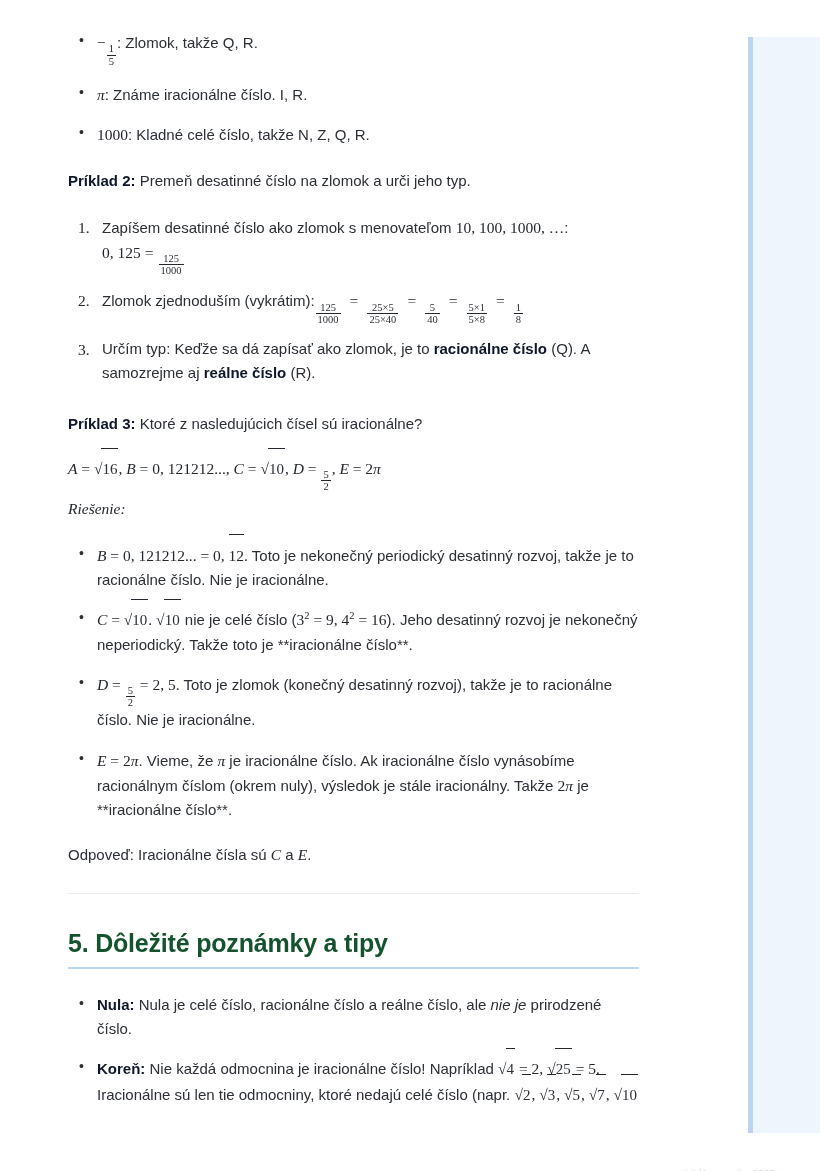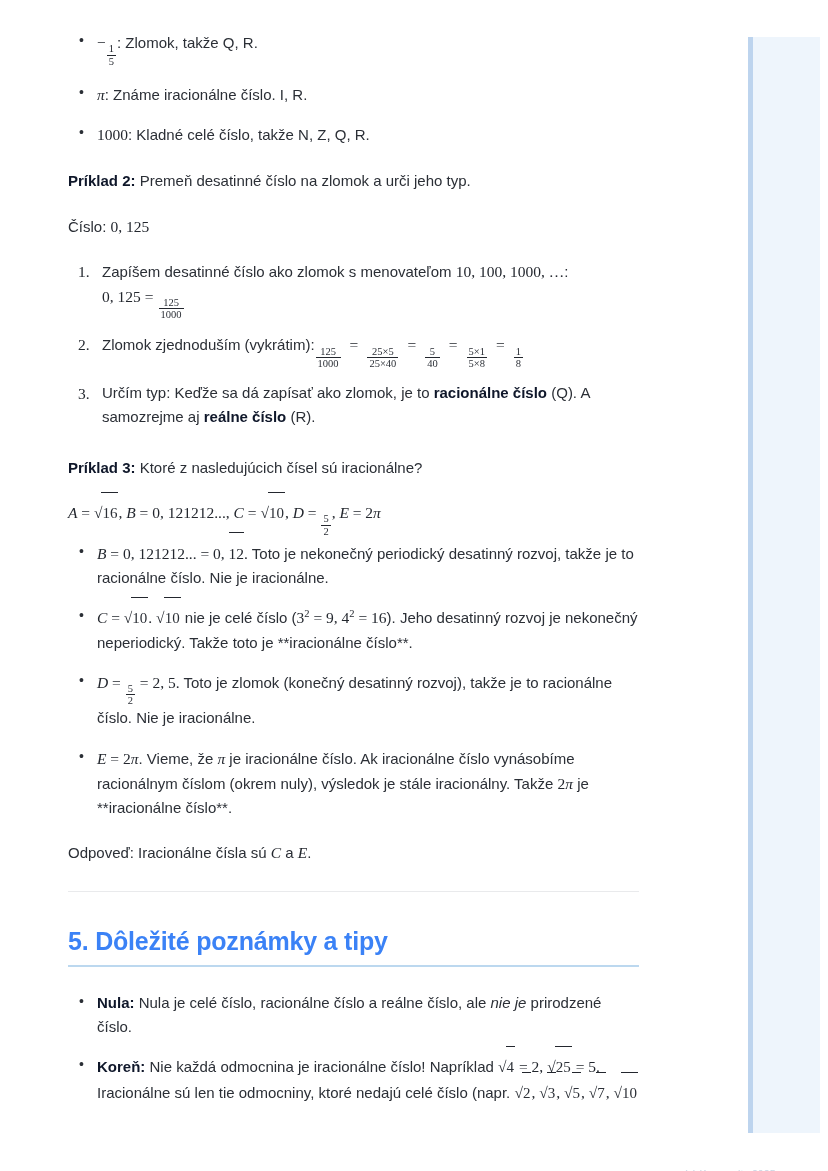--- a/index.html
+++ b/index.html
@@ -148,21 +148,21 @@
   .divider {
     height: 1px;
     background: #e9eaec;
     margin: 26px 0 34px 0;
     width: 571px;
   }
 
   .section-heading {
     font-size: 25px;
     font-weight: bold;
-    color: #3b82f6;
+    color: #14532d;
     letter-spacing: -0.2px;
     margin: 0 0 9px 0;
     line-height: 1.2;
   }
   .heading-rule {
     height: 2px;
     background: #bcd8ef;
     width: 571px;
     margin-bottom: 24px;
   }
@@ -219,23 +219,20 @@
       </li>
       <li>
         <span class="m">1000</span><span>: Kladné celé číslo, takže N, Z, Q, R.</span>
       </li>
     </ul>
 
     <p class="para" style="margin-bottom:22px;">
       <b>Príklad 2:</b><span> Premeň desatinné číslo na zlomok a urči jeho typ.</span>
     </p>
 
-    <p class="para" style="margin-bottom:20px;">
-      <span>Číslo: </span><span class="m">0, 125</span>
-    </p>
 
     <ol class="steps">
       <li>
         <span>Zapíšem desatinné číslo ako zlomok s menovateľom </span><span class="m">10, 100, 1000, …</span><span>:</span><br>
         <span class="m">0, 125 =</span>
         <span class="frac">
             <span class="num">125</span>
             <span class="den">1000</span>
           </span>
       </li>
@@ -276,20 +273,23 @@
       <b>Príklad 3:</b><span> Ktoré z nasledujúcich čísel sú iracionálne?</span>
     </p>
 
     <p class="para tight" style="margin-bottom:4px;">
       <span class="mi">A</span><span class="m"> = </span><span class="sqrt"><span class="rad">√</span><span class="rnd">16</span></span><span class="m">, </span><span class="mi">B</span><span class="m"> = 0, 121212..., </span><span class="mi">C</span><span class="m"> = </span><span class="sqrt"><span class="rad">√</span><span class="rnd">10</span></span><span class="m">, </span><span class="mi">D</span><span class="m"> = </span><span class="frac">
           <span class="num">5</span>
           <span class="den">2</span>
         </span><span class="m">, </span><span class="mi">E</span><span class="m"> = 2</span><span class="mi">π</span>
     </p>
 
+    <p class="para" style="margin-bottom:22px;">
+      <i class="m" style="font-style:italic;">Riešenie:</i>
+    </p>
 
     <ul class="bullets" style="margin-bottom:20px;">
       <li>
         <span class="mi">B</span><span class="m"> = 0, 121212... = 0, <span class="ovl">12</span>.</span><span> Toto je nekonečný periodický desatinný rozvoj, takže je to racionálne číslo. Nie je iracionálne.</span>
       </li>
       <li>
         <span class="mi">C</span><span class="m"> = </span><span class="sqrt"><span class="rad">√</span><span class="rnd">10</span></span><span class="m">. </span><span class="sqrt"><span class="rad">√</span><span class="rnd">10</span></span><span> nie je celé číslo (</span><span class="m">3<sup class="exp">2</sup> = 9, 4<sup class="exp">2</sup> = 16</span><span>). Jeho desatinný rozvoj je nekonečný neperiodický. Takže toto je **iracionálne číslo**.</span>
       </li>
       <li>
         <span class="mi">D</span><span class="m"> = </span><span class="frac">

